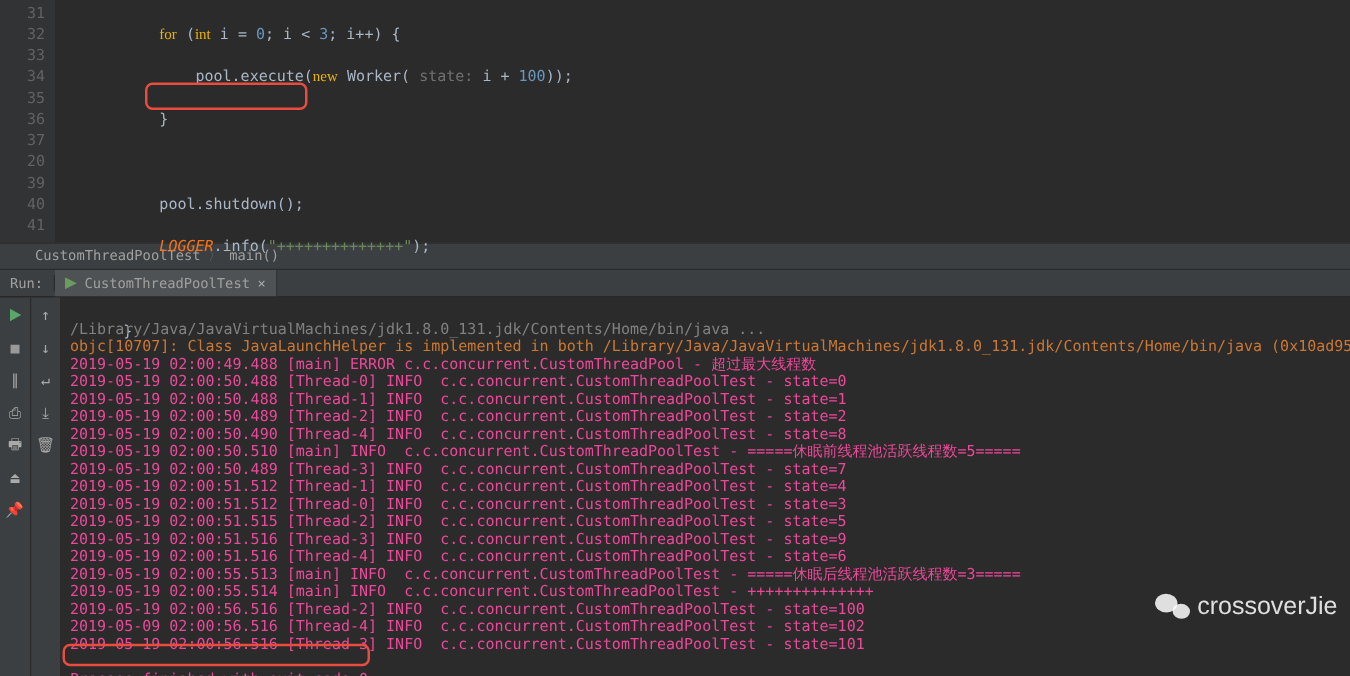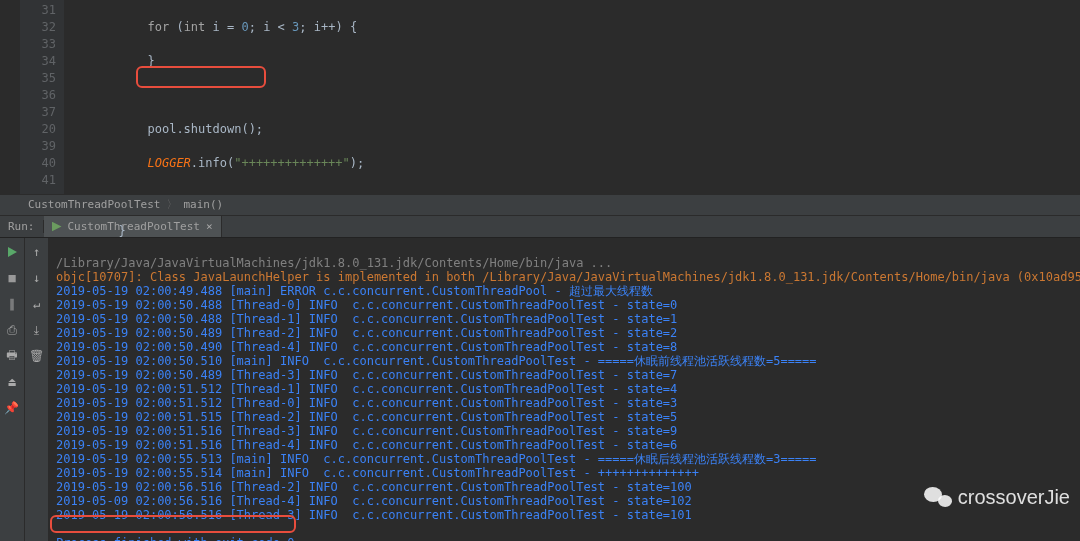--- a/index.html
+++ b/index.html
@@ -10,21 +10,20 @@
     color: #a9b7c6;
     width: 1080px;
     height: 541px;
     overflow: hidden;
     position: relative;
   }
   .editor-area {
     display: flex;
     background: #2b2b2b;
     height: 194px;
-    padding-left: 20px;
   }
   .gutter {
     width: 44px;
     background: #313335;
     color: #606366;
     text-align: right;
     padding-right: 8px;
     display: flex;
     flex-direction: column;
     user-select: none;
@@ -34,21 +33,21 @@
   }
   .code {
     flex: 1;
     font-size: 12px;
     line-height: 17px;
     padding-top: 2px;
     padding-left: 4px;
     white-space: pre;
     position: relative;
   }
-  .kw { color: #a3a3a3; }
+  .kw { color: #eab308; font-family: Liberation Serif, serif; }
   .num { color: #6897bb; }
   .str { color: #6a8759; }
   .comment { color: #808080; }
   .ident { color: #a9b7c6; }
   .field { color: #f97316; }
   .hint { color: #707070; font-style: normal; }
   .highlight-box {
     position: absolute;
     border: 2px solid #e84d3d;
     border-radius: 6px;
@@ -133,25 +132,25 @@
     padding: 4px 8px;
     font-size: 12px;
     line-height: 14px;
     white-space: pre;
     color: #aaa;
     overflow: hidden;
     position: relative;
   }
   .console .cmd { color: #808080; margin-top: 15px; }
   .console .objc { color: #cc7832; }
-  .console .log { color: #3b82f6; }
+  .console .log { color: #ec4899; }
   .watermark {
     position: absolute;
     right: 10px;
-    bottom: 32px;
+    bottom: 44px;
     display: flex;
     align-items: center;
     gap: 6px;
     color: rgba(255,255,255,0.85);
     font-family: Arial, sans-serif;
     font-size: 20px;
     pointer-events: none;
   }
   .wx-logo {
     width: 28px; height: 24px;
@@ -177,20 +176,21 @@
     <span>35</span>
     <span>36</span>
     <span>37</span>
     <span>20</span>
     <span>39</span>
     <span>40</span>
     <span>41</span>
   </div>
   <div class="code">
 <div>           <span class="kw">for</span> (<span class="kw">int</span> <span class="ident">i</span><span> = </span><span class="num">0</span><span>; </span><span class="ident">i</span><span> &lt; </span><span class="num">3</span><span>; </span><span class="ident">i</span><span>++) {</span></div>
+<div>               <span>pool.execute(</span><span class="kw">new</span><span> Worker( </span><span class="hint">state: </span><span class="ident">i</span><span> + </span><span class="num">100</span><span>));</span></div>
 <div>           <span>}</span></div>
 <div> </div>
 <div>           <span>pool.shutdown();</span></div>
 <div>           <span class="field" style="font-style:italic">LOGGER</span><span>.info(</span><span class="str">"++++++++++++++"</span><span>);</span></div>
 <div> </div>
 <div>       <span>}</span></div>
 <div> </div>
     <div class="highlight-box" style="left:72px; top:66px; width:130px; height:22px;"></div>
   </div>
 </div>

